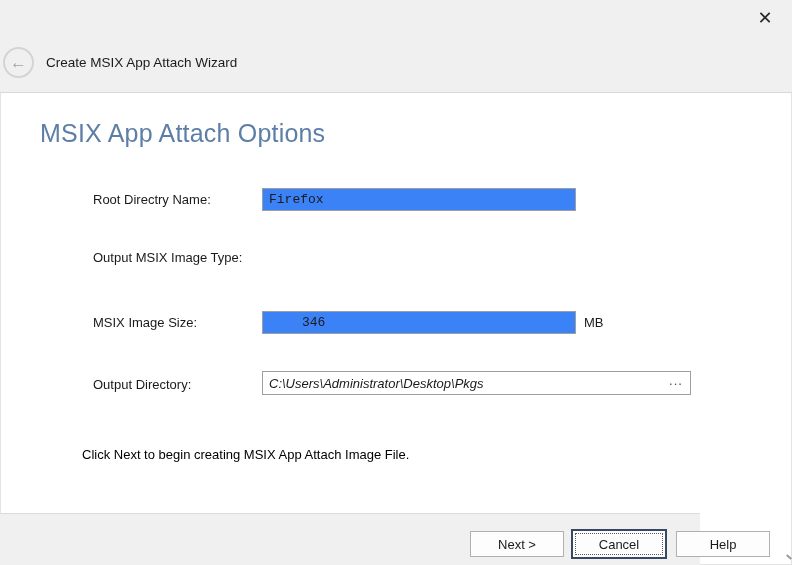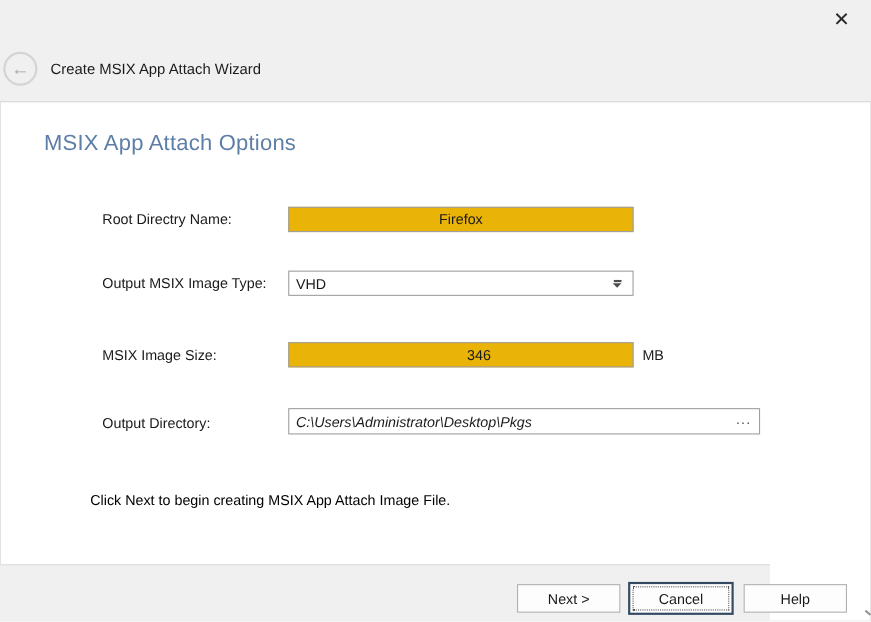--- a/index.html
+++ b/index.html
@@ -36,29 +36,29 @@
     position:absolute; left:3px; top:47px; width:31px; height:31px;
     border:2px solid #d4d4d4; border-radius:50%; background:transparent;
     display:flex; align-items:center; justify-content:center;
     color:#a3a3a3; font-size:17px; line-height:1; cursor:pointer;
   }
   .header-title {
     position:absolute; left:46px; top:55px; font-size:13.5px; color:#1b1b1b;
   }
   
   .page-title {
-    position:absolute; left:40px; top:119px; font-size:20px;
+    position:absolute; left:40px; top:119px; font-size:25px;
     font-weight:400; letter-spacing:0.2px; color:#5d7ea6;
   }
   
   .field-label { position:absolute; left:93px; font-size:13px; color:#1a1a1a; }
   .txt {
     position:absolute; left:262px; height:23px; border:1px solid #9f9f9f;
-    background:#eab308; font-family:Liberation Sans, sans-serif;
-    font-size:13px; color:#1a1a1a; padding:0 6px; outline:none;text-align:center;
+    background:#3b82f6; font-family:Liberation Mono, monospace;
+    font-size:13px; color:#1a1a1a; padding:0 6px; outline:none;
   }
   .w-std { width:314px; }
   .combo {
     position:absolute; left:262px; width:314px; height:23px;
     border:1px solid #9f9f9f; background:#ffffff; cursor:pointer;
   }
   .combo-text {
     position:absolute; left:6px; top:50%; transform:translateY(-50%);
     font-size:13px; color:#1a1a1a;
   }
@@ -123,24 +123,20 @@
     </button>
     <div class="header-title">Create MSIX App Attach Wizard</div>
   </div>
 
   <div class="page-title">MSIX App Attach Options</div>
 
   <div class="field-label" style="top:192px;">Root Directry Name:</div>
   <input class="txt w-std" style="top: 188px;" type="text" value="Firefox">
 
   <div class="field-label" style="top:250px;">Output MSIX Image Type:</div>
-  <div class="combo" style="top:246px;">
-    <span class="combo-text">VHD</span>
-    <span class="combo-arrow"></span>
-  </div>
 
   <div class="field-label" style="top:315px;">MSIX Image Size:</div>
   <input class="txt w-std" style="top: 311px; padding-left: 39px;" type="text" value="346">
   <span class="suffix" style="left:584px; top:315px;">MB</span>
 
   <div class="field-label" style="top:377px;">Output Directory:</div>
   <div class="browse-wrap">
     <input class="browse-input" type="text" value="C:\Users\Administrator\Desktop\Pkgs" style="">
     <button class="browse-btn">...</button>
   </div>

